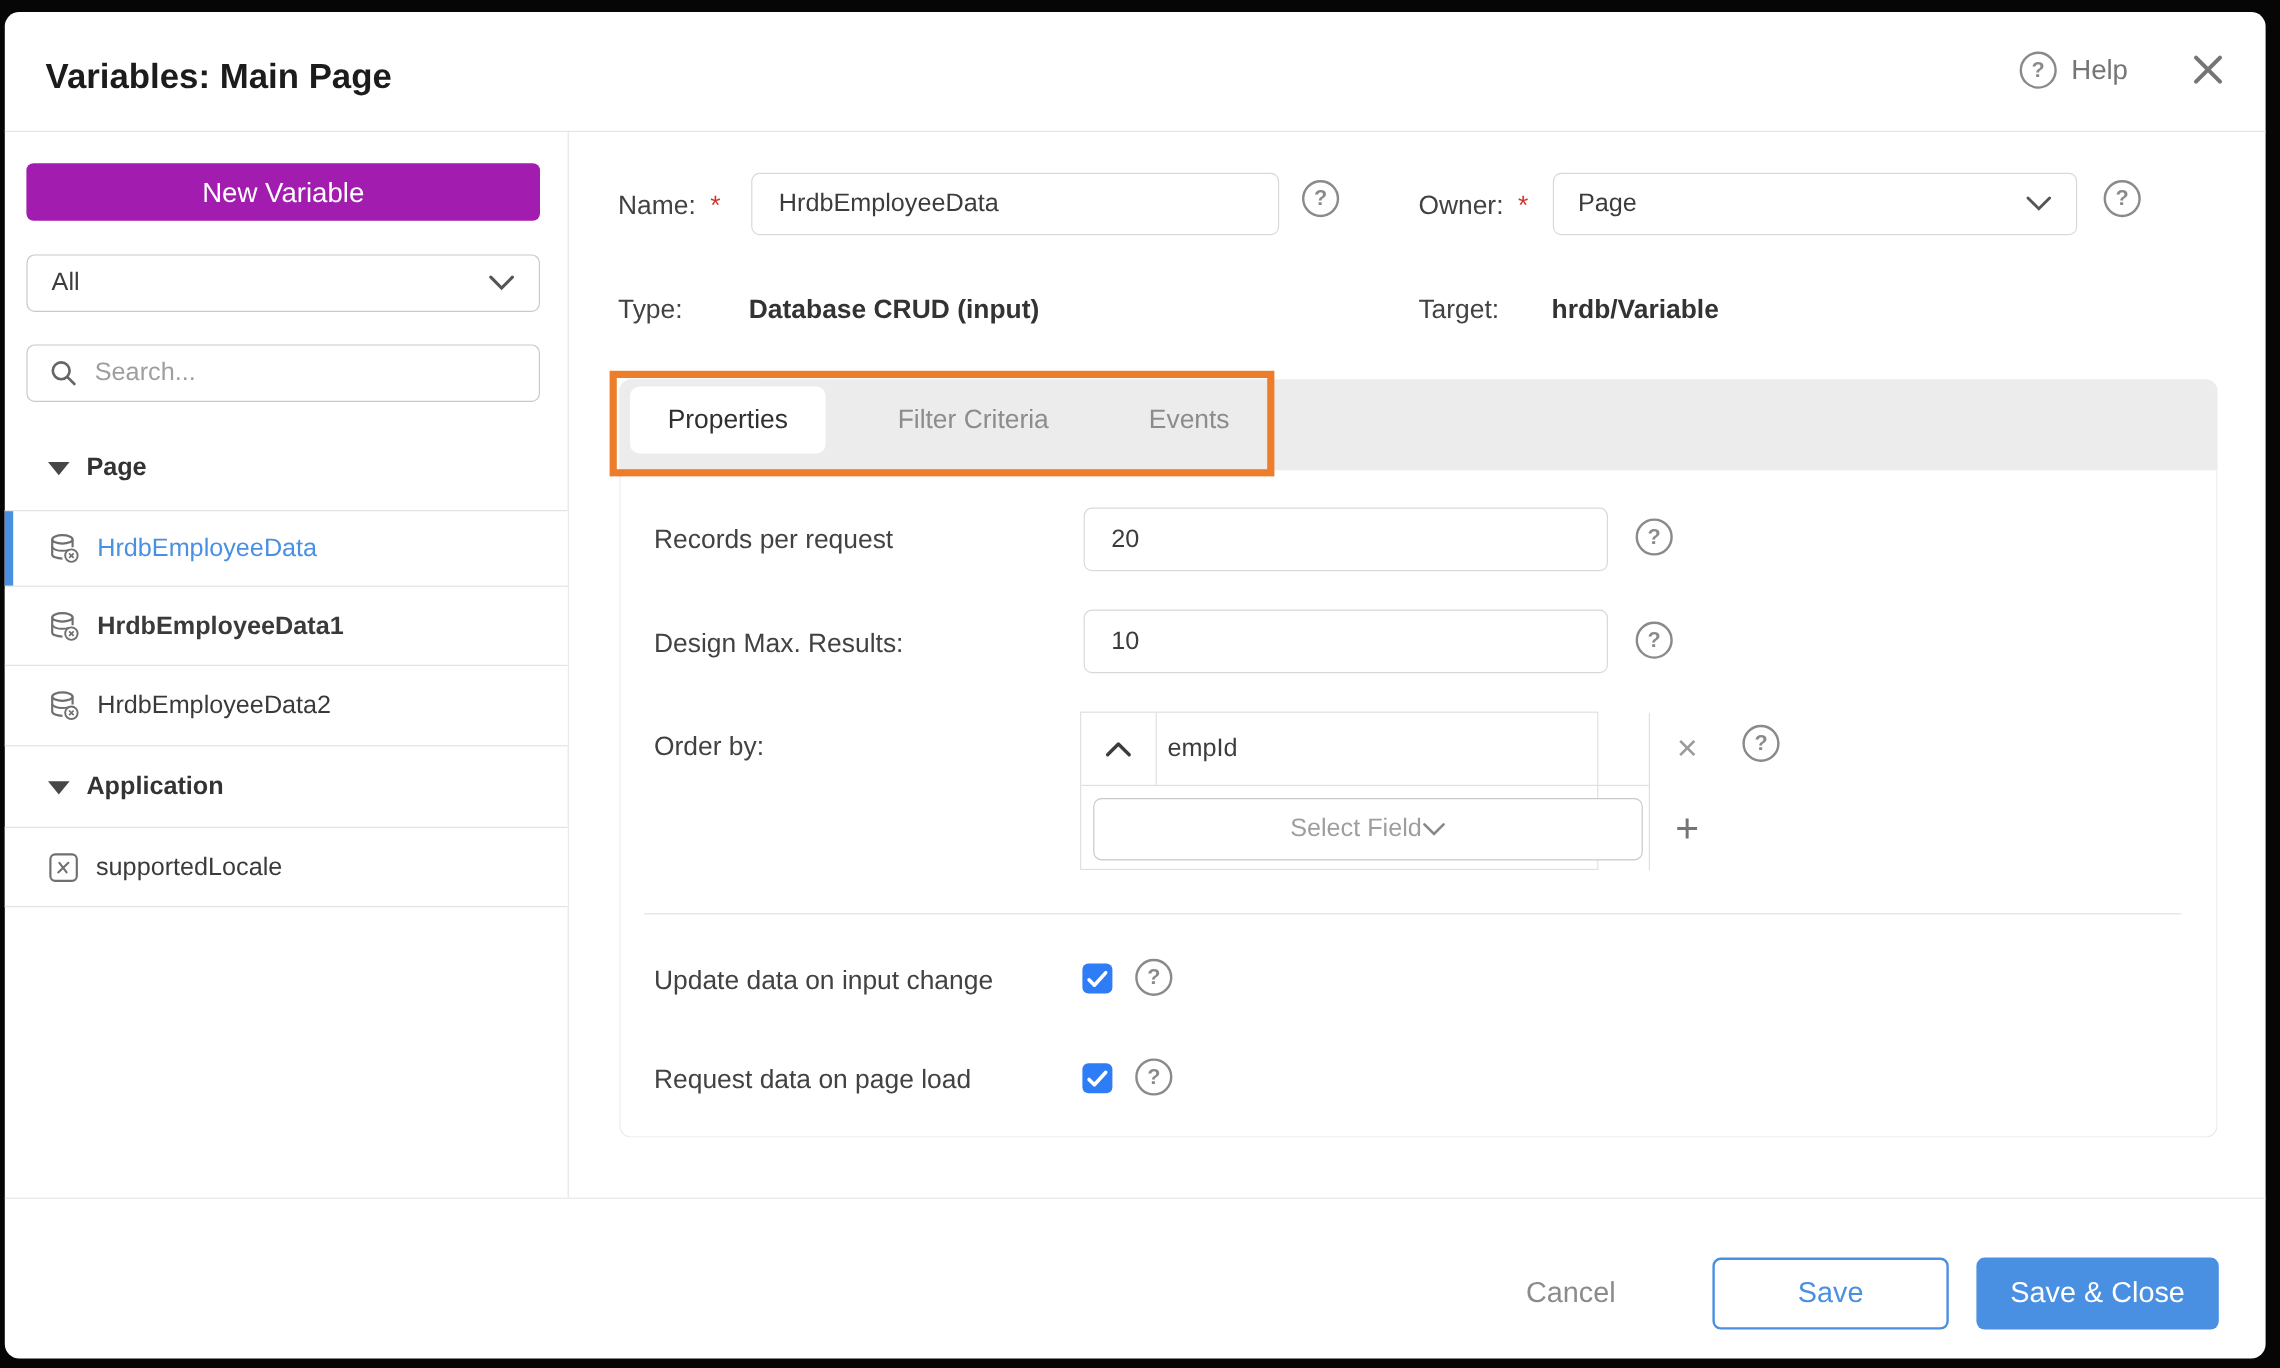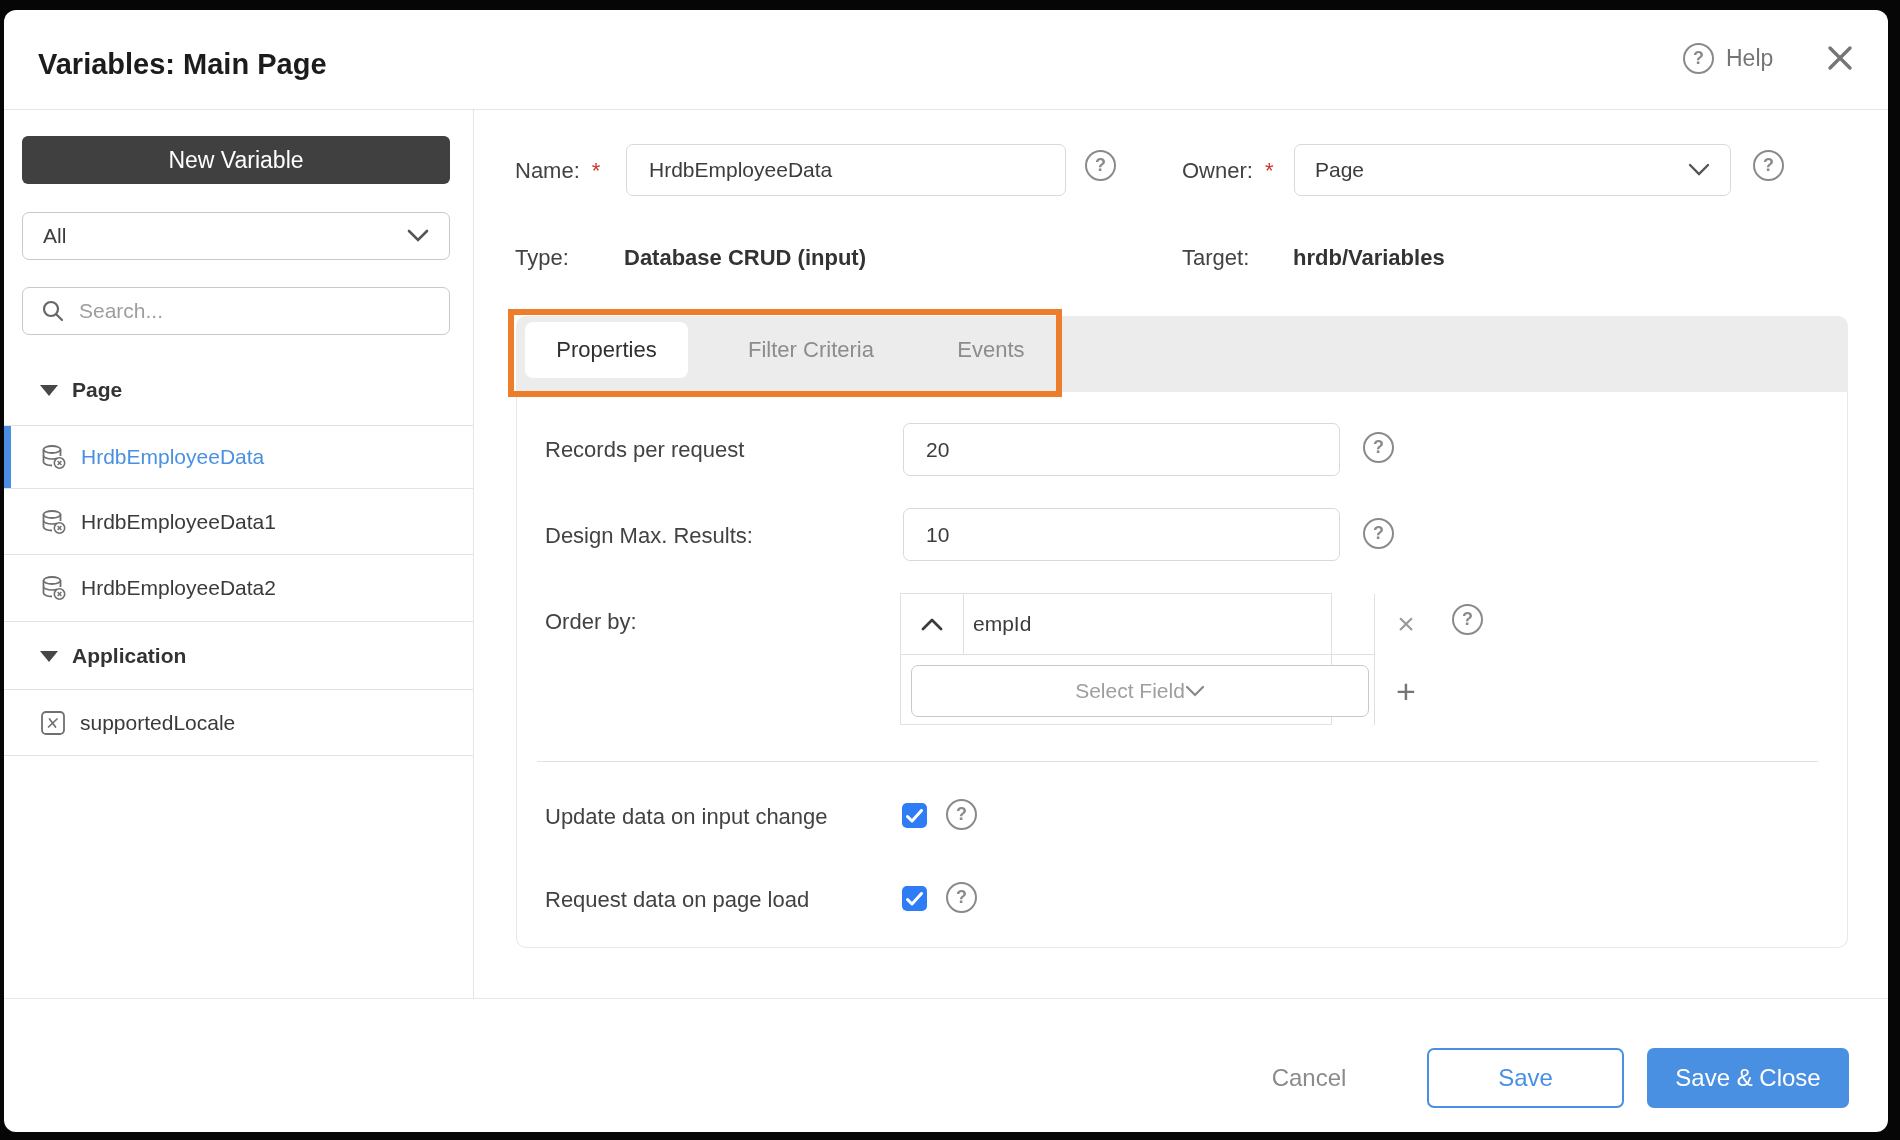--- a/index.html
+++ b/index.html
@@ -11,21 +11,21 @@
 
   
   .title { left:34px; top:38px; font-size:29px; font-weight:700; color:#1c1c1c; }
   .help-wrap { left:1679px; top:33px; display:flex; align-items:center; gap:12px; color:#757575; }
   .qcircle { width:31px; height:31px; border:2px solid #8a8a8a; border-radius:50%; color:#8a8a8a;
              display:flex; align-items:center; justify-content:center; font-size:18px; font-weight:700; background:#fff; }
   .help-text { font-size:23px; color:#757575; }
   .close-x { left:1822px; top:34px; cursor:pointer; }
 
   
-  .btn-primary { background:#404040; color:#fff; border:none; border-radius:6px; font-size:23px; font-weight:500;
+  .btn-primary { background:#a21caf; color:#fff; border:none; border-radius:6px; font-size:23px; font-weight:500;
                  display:flex; align-items:center; justify-content:center; font-family:"Liberation Sans",sans-serif; }
   .field { background:#fff; border:1px solid #c9c9c9; border-radius:7px; display:flex; align-items:center; font-size:21px; color:#3c3c3c; }
   .placeholder { color:#9e9e9e; }
   .tri-down { width:0; height:0; border-left:9px solid transparent; border-right:9px solid transparent; border-top:11px solid #474747; }
   .section-head { display:flex; align-items:center; gap:14px; font-size:21px; font-weight:700; color:#333; }
   .side-row { left:0; width:469px; display:flex; align-items:center; gap:14px; padding-left:36px; font-size:21px; color:#3a3a3a; background:#fff; cursor:pointer; }
   .side-row.selected { color:#4a90e2; }
   .sel-bar { position:absolute; left:0; top:0; bottom:0; width:7px; background:#4a90e2; }
 
   
@@ -102,21 +102,21 @@
       <ellipse cx="12" cy="5.5" rx="8.5" ry="3.5" fill="none" stroke="#6f6f6f" stroke-width="1.8"></ellipse>
       <path d="M3.5 5.5 V18 c0 1.9 3.8 3.5 8.5 3.5" fill="none" stroke="#6f6f6f" stroke-width="1.8"></path>
       <path d="M20.5 5.5 V12" fill="none" stroke="#6f6f6f" stroke-width="1.8"></path>
       <path d="M3.5 11.5 c0 1.9 3.8 3.5 8.5 3.5 2 0 3.9-.3 5.3-.8" fill="none" stroke="#6f6f6f" stroke-width="1.6"></path>
       <circle cx="19.5" cy="19" r="5.2" fill="#fff" stroke="#6f6f6f" stroke-width="1.6"></circle>
       <path d="M17.6 17.1 l3.8 3.8 M21.4 17.1 l-3.8 3.8" stroke="#6f6f6f" stroke-width="1.4"></path>
     </svg>
     <span>HrdbEmployeeData</span>
   </div>
 
-  <div class="abs side-row" style="top:480px;height:65px;border-bottom:1px solid #e3e3e3;">
+  <div class="abs side-row" style="top:480px;height:65px;border-bottom:1px solid #e3e3e3;font-weight:bold;">
     <svg width="27" height="27" viewBox="0 0 27 27">
       <ellipse cx="12" cy="5.5" rx="8.5" ry="3.5" fill="none" stroke="#6f6f6f" stroke-width="1.8"></ellipse>
       <path d="M3.5 5.5 V18 c0 1.9 3.8 3.5 8.5 3.5" fill="none" stroke="#6f6f6f" stroke-width="1.8"></path>
       <path d="M20.5 5.5 V12" fill="none" stroke="#6f6f6f" stroke-width="1.8"></path>
       <path d="M3.5 11.5 c0 1.9 3.8 3.5 8.5 3.5 2 0 3.9-.3 5.3-.8" fill="none" stroke="#6f6f6f" stroke-width="1.6"></path>
       <circle cx="19.5" cy="19" r="5.2" fill="#fff" stroke="#6f6f6f" stroke-width="1.6"></circle>
       <path d="M17.6 17.1 l3.8 3.8 M21.4 17.1 l-3.8 3.8" stroke="#6f6f6f" stroke-width="1.4"></path>
     </svg>
     <span>HrdbEmployeeData1</span>
   </div>
@@ -163,21 +163,21 @@
     <span>Page</span>
     <svg class="chev" width="22" height="14" viewBox="0 0 22 14">
       <path d="M2 2 L11 11 L20 2" fill="none" stroke="#555" stroke-width="2.4" stroke-linecap="round"></path>
     </svg>
   </div>
   <div class="abs qcircle" style="left:1749px;top:140px;">?</div>
 
   <div class="abs lbl" style="left:511px;top:235px;">Type:</div>
   <div class="abs bold-val" style="left:620px;top:235px;">Database CRUD (input)</div>
   <div class="abs lbl" style="left:1178px;top:235px;">Target:</div>
-  <div class="abs bold-val" style="left:1289px;top:235px;">hrdb/Variables</div>
+  <div class="abs bold-val" style="left:1289px;top:235px;">hrdb/Variable</div>
 
   <div class="abs tabwrap">
     <div class="tabstrip">
       <div class="tab-active">
         <span>Properties</span>
       </div>
       <div class="tab" style="left:215px;width:160px;">
         <span>Filter Criteria</span>
       </div>
       <div class="tab" style="left:415px;width:120px;">

